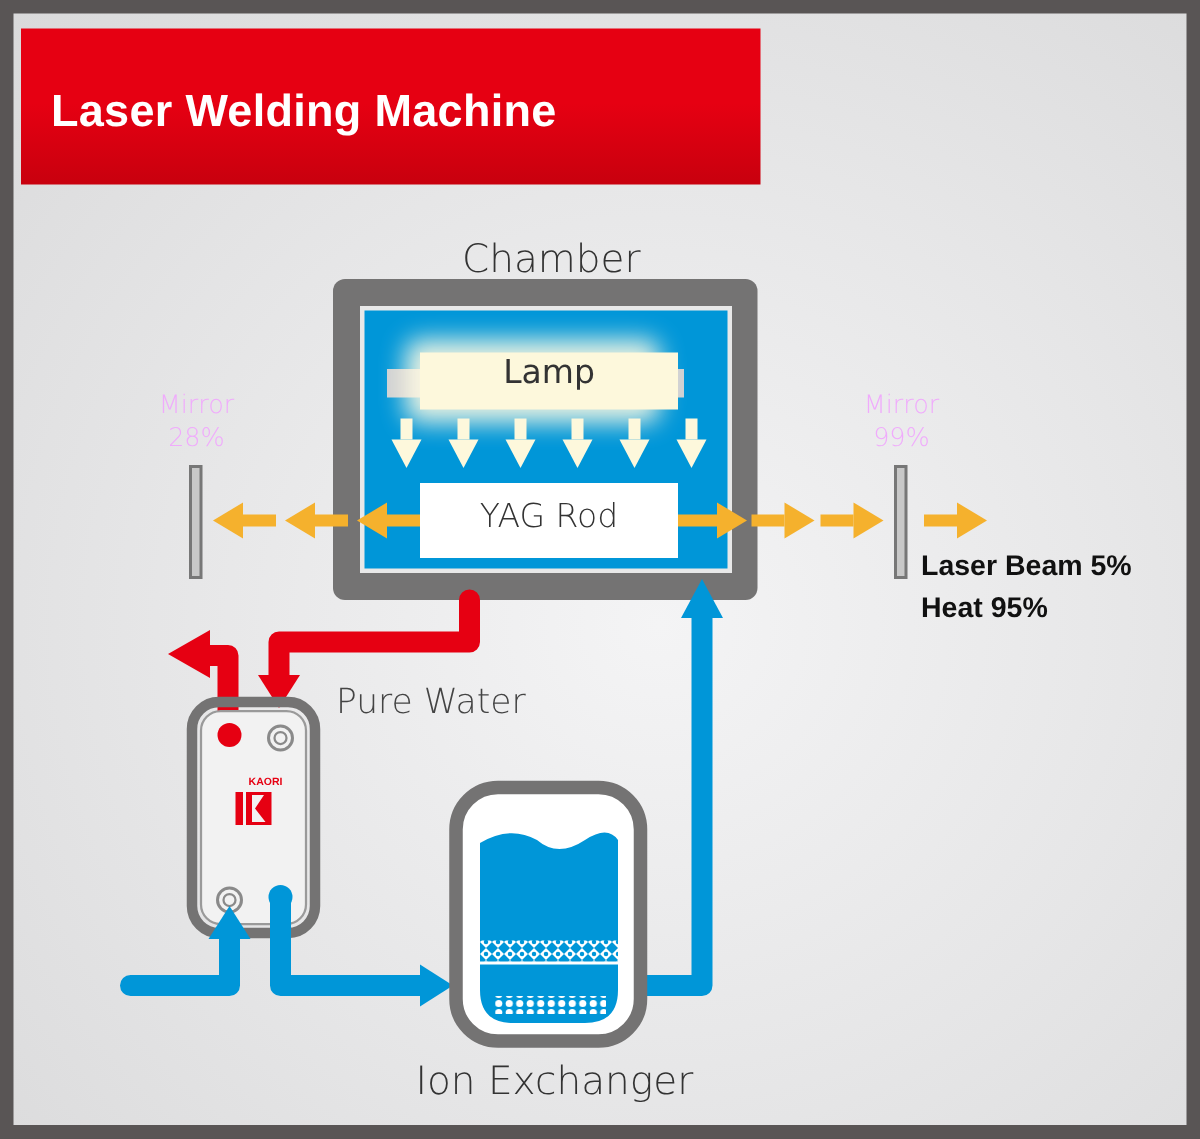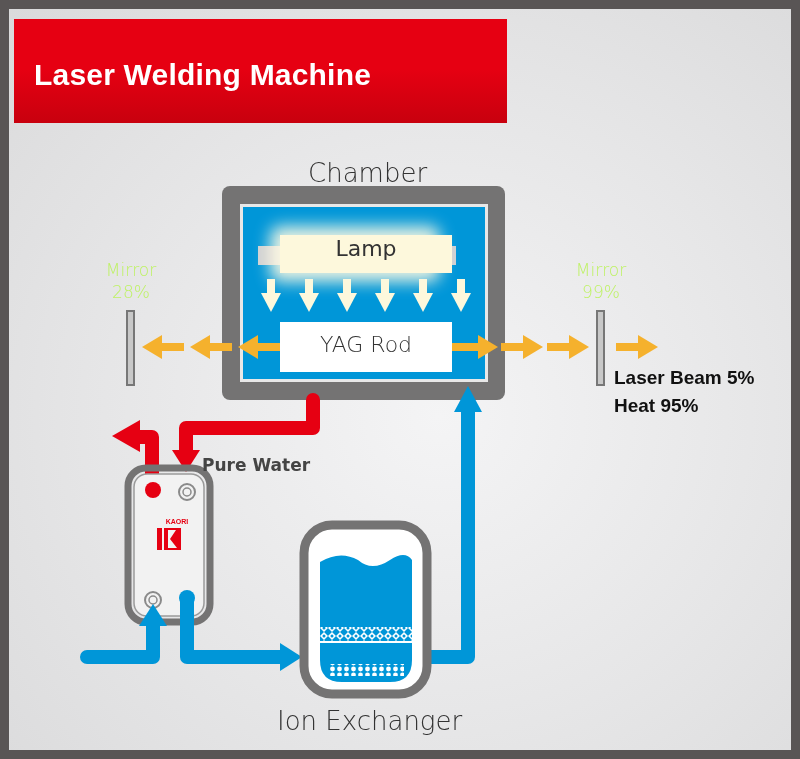--- a/index.html
+++ b/index.html
@@ -5,21 +5,21 @@
   html, body { margin: 0; padding: 0; }
   body { width: 800px; height: 759px; background: #595555; position: relative; overflow: hidden; font-family: "Liberation Sans", sans-serif; }
   .panel { position: absolute; left: 9px; top: 9px; width: 782px; height: 741px;
     background: radial-gradient(ellipse at 55% 55%, #f4f4f5 0%, #e6e6e7 55%, #dadadb 100%); }
   .banner { position: absolute; left: 14px; top: 19px; width: 493px; height: 104px;
     background: linear-gradient(#e60012 0%, #e60012 48%, #c8000e 100%); }
   .banner-title { position: absolute; left: 34px; top: 58px; color: #fff; font-weight: bold; font-size: 30px; letter-spacing: 0.2px; }
   svg.diagram { position: absolute; left: 0; top: 0; }
   .lbl { position: absolute; color: #444; font-weight: 300; font-family: "DejaVu Sans", sans-serif; font-size: 19px; white-space: nowrap; }
   .lbl-big { font-size: 26px; color: #333; }
-  .lbl-grey { color: #bef264; font-size: 17px; text-align: center; line-height: 22px; }
+  .lbl-grey { color: #f0abfc; font-size: 17px; text-align: center; line-height: 22px; }
   .out { position: absolute; left: 614px; top: 364px; font-weight: bold; font-size: 19px; color: #111; line-height: 28px; }
   .lamp-text { position: absolute; left: 280px; top: 236px; width: 172px; text-align: center; font-family: "DejaVu Sans", sans-serif; font-weight: 400; font-size: 22px; color: #333; }
   .rod-text { position: absolute; left: 280px; top: 332px; width: 172px; text-align: center; font-family: "DejaVu Sans", sans-serif; font-weight: 300; font-size: 22px; color: #333; }
   .brand { position: absolute; left: 157px; top: 518px; width: 40px; text-align: center; font-weight: bold; font-size: 7px; color: #e60012; }
 </style>
 </head>
 <body>
 
 <div class="panel"></div>
 <div class="banner"></div>
@@ -177,15 +177,15 @@
 <div class="lbl lbl-grey" style="left:566px; top:259px; width:70px;">
   <div>Mirror</div>
   <div>99%</div>
 </div>
 
 <div class="out">
   <div>Laser Beam 5%</div>
   <div>Heat 95%</div>
 </div>
 
-<div class="lbl" style="left:202px; top:455px; font-size:17px;font-weight:bold;">Pure Water</div>
+<div class="lbl" style="left:224px; top:455px; font-size:23px;">Pure Water</div>
 <div class="brand">KAORI</div>
 <div class="lbl lbl-big" style="left:277px; top:706px;">Ion Exchanger</div>
 
 </body></html>

